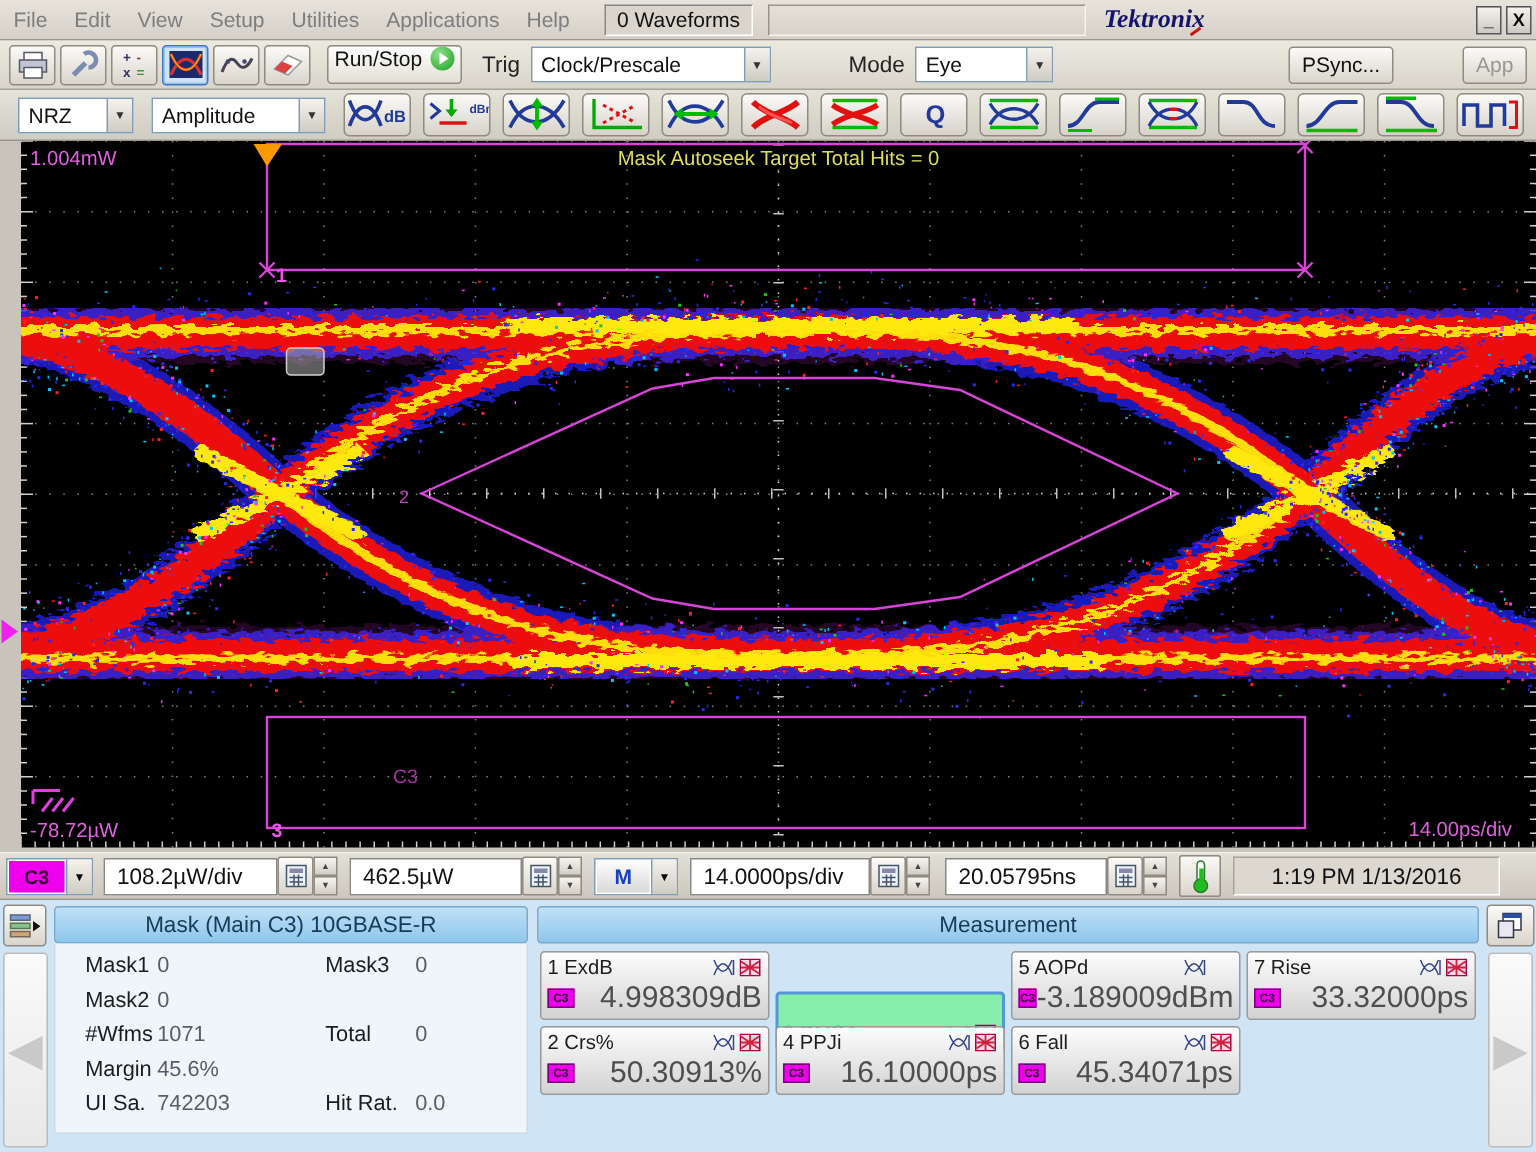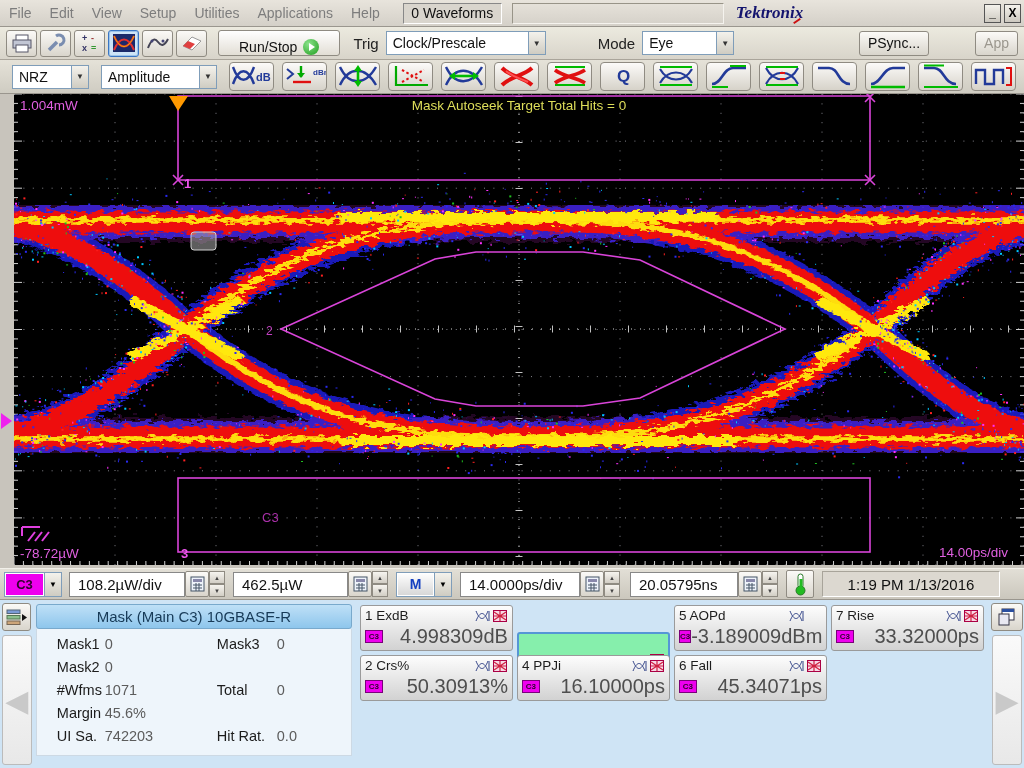--- a/index.html
+++ b/index.html
@@ -19,21 +19,21 @@
                   background:#cc1111; transform:rotate(-35deg); }
   .winbtn { width:17px; height:19px; margin-left:3px; background:linear-gradient(#f4f2ec,#cdc9c0);
             border:1px solid #555; font-size:12px; font-weight:bold; color:#000;
             display:flex; align-items:center; justify-content:center; }
   .toolbar1 { height:33px; background:linear-gradient(#eceadf,#d8d4ca); display:flex;
               align-items:center; border-bottom:1px solid #a9a49a; padding-left:6px; }
   .tbtn { width:31px; height:27px; margin-right:3px; background:linear-gradient(#fbfaf7,#d9d5cc);
           border:1px solid #8f8b82; border-radius:3px; display:flex; align-items:center;
           justify-content:center; }
   .tbtn.sel { background:#cde4f7; border:1px solid #3a76c4; box-shadow:inset 0 0 0 1px #9cc4ea; }
-  .runstop { height:26px; margin:0 6px 0 8px; padding:0 20px; display:flex; align-items:flex-end;
+  .runstop { height:26px; margin:0 6px 0 8px; padding:0 4px; display:flex; align-items:flex-start;
              background:linear-gradient(#ffffff,#e2ded5); border:1px solid #8f8b82; border-radius:3px;
              font-size:14px; color:#111; }
   .playdot { width:16px; height:16px; border-radius:50%; margin-left:6px;
              background:radial-gradient(circle at 35% 30%, #8be28b, #1e9e1e); position:relative; }
   .playdot::after { content:""; position:absolute; left:6px; top:4px; border-left:6px solid #fff;
                     border-top:4px solid transparent; border-bottom:4px solid transparent; }
   .tb-label { font-size:15px; color:#222; margin:0 7px; }
   .combo { height:24px; background:#fff; border:1px solid #7f9db9; display:flex;
            align-items:center; font-size:14px; color:#111; }
   .combo .cv { flex:1; padding-left:6px; white-space:nowrap; }
@@ -2726,20 +2726,21 @@
         <span class="val"></span>
         <span class="lbl">UI Sa.</span>
         <span class="val">742203</span>
         <span class="lbl">Hit Rat.</span>
         <span class="val">0.0</span>
       </div>
     </div>
   </div>
 
   <div class="panel meas-panel">
+    <div class="panel-header">Measurement</div>
     <div class="meas-body">
 
       <div class="meas-cell">
         <div class="meas-top">
             <span class="meas-name">1 ExdB</span>
           <span class="mini-icons">
               <span class="mi">
                 <svg width="15" height="12">
                   <path d="M1 1 C5 11 9 11 13 1 M1 11 C5 1 9 1 13 11 M14 1 v10" stroke="#334488" fill="none"></path>
                 </svg>

